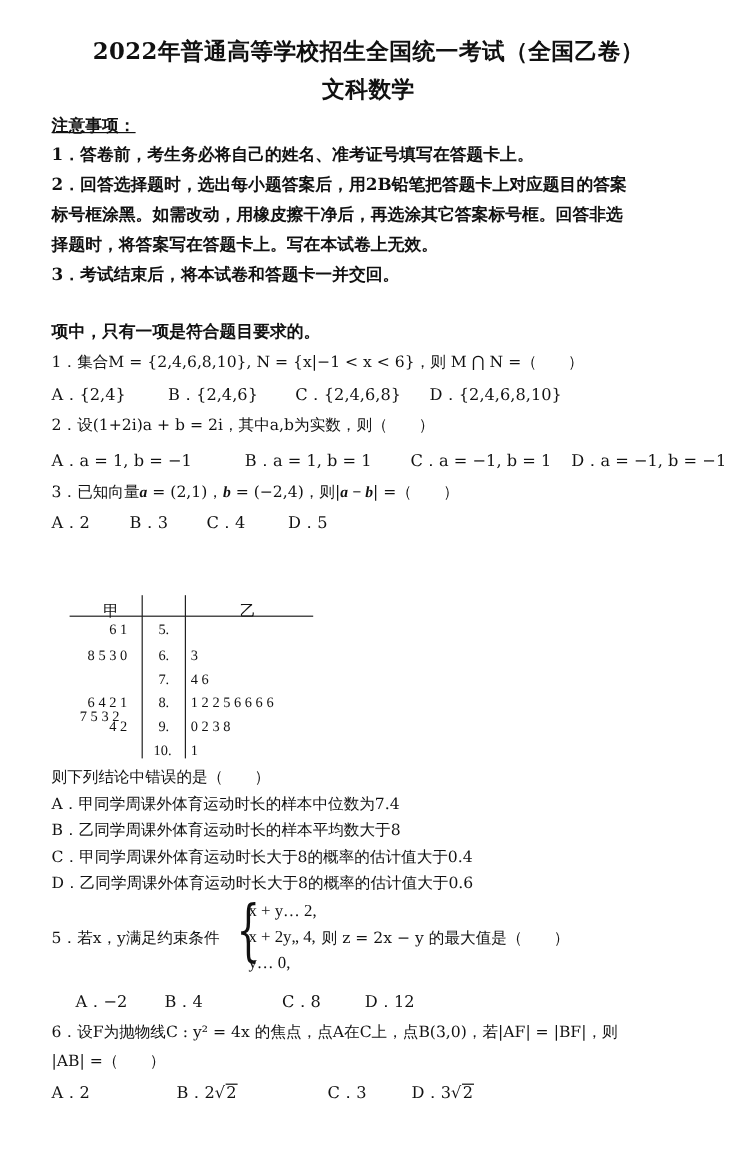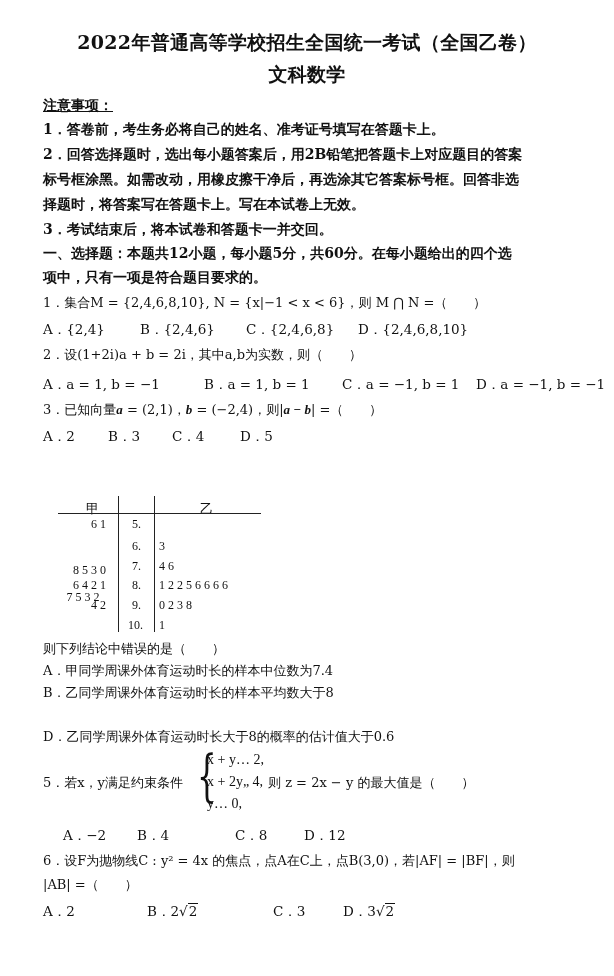--- a/index.html
+++ b/index.html
@@ -28,21 +28,20 @@
 
   <div class="title title1">2022年普通高等学校招生全国统一考试（全国乙卷）</div>
   <div class="title title2">文科数学</div>
 
   <div class="line b" style="top:96px;text-decoration:underline;">注意事项：</div>
   <div class="line b" style="top:120px;">1．答卷前，考生务必将自己的姓名、准考证号填写在答题卡上。</div>
   <div class="line b" style="top:145px;">2．回答选择题时，选出每小题答案后，用2B铅笔把答题卡上对应题目的答案</div>
   <div class="line b" style="top:170px;">标号框涂黑。如需改动，用橡皮擦干净后，再选涂其它答案标号框。回答非选</div>
   <div class="line b" style="top:195px;">择题时，将答案写在答题卡上。写在本试卷上无效。</div>
   <div class="line b" style="top:220px;">3．考试结束后，将本试卷和答题卡一并交回。</div>
-  <div class="line b" style="top:244px;">一、选择题：本题共12小题，每小题5分，共60分。在每小题给出的四个选</div>
   <div class="line b" style="top:268px;">项中，只有一项是符合题目要求的。</div>
 
   <div class="line n" style="top:294px;">1．集合M = {2,4,6,8,10}, N = {x|−1 &lt; x &lt; 6}，则 M ⋂ N =（　　）</div>
   <div class="opt" style="left:43px; top:320px;">A．{2,4}</div>
   <div class="opt" style="left:140px; top:320px;">B．{2,4,6}</div>
   <div class="opt" style="left:246px; top:320px;">C．{2,4,6,8}</div>
   <div class="opt" style="left:358px; top:320px;">D．{2,4,6,8,10}</div>
 
   <div class="line n" style="top:346px;">2．设(1+2i)a + b = 2i，其中a,b为实数，则（　　）</div>
   <div class="opt" style="left:43px; top:375px;">A．a = 1, b = −1</div>
@@ -63,21 +62,21 @@
     <div class="sl sl-head" style="left:86px; top:502px;">甲</div>
     <div class="sl sl-head" style="left:200px; top:502px;">乙</div>
     <div class="rule" style="left:58px; top:513px; width:203px; height:1px;"></div>
     <div class="rule" style="left:118px; top:496px; width:1px; height:136px;"></div>
     <div class="rule" style="left:154px; top:496px; width:1px; height:136px;"></div>
 
     <div class="sl" style="left:60px; width:46px; text-align:right; top:517px;">6 1</div>
     <div class="sl" style="left:132px; top:517px;">5.</div>
     <div class="sl" style="left:159px; top:517px;"></div>
 
-    <div class="sl" style="left:60px; width:46px; text-align:right; top:539px;margin-top:24px;">8 5 3 0</div>
+    <div class="sl" style="left:60px; width:46px; text-align:right; top:539px;">8 5 3 0</div>
     <div class="sl" style="left:132px; top:539px;">6.</div>
     <div class="sl" style="left:159px; top:539px;">3</div>
 
     <div class="sl" style="left:60px; width:46px; text-align:center; top:559px;margin-top:31px;">7 5 3 2</div>
     <div class="sl" style="left:132px; top:559px;">7.</div>
     <div class="sl" style="left:159px; top:559px;">4 6</div>
 
     <div class="sl" style="left:60px; width:46px; text-align:right; top:578px;">6 4 2 1</div>
     <div class="sl" style="left:132px; top:578px;">8.</div>
     <div class="sl" style="left:159px; top:578px;">1 2 2 5 6 6 6 6</div>
@@ -87,20 +86,21 @@
     <div class="sl" style="left:159px; top:598px;">0 2 3 8</div>
 
     <div class="sl" style="left:60px; width:46px; text-align:right; top:618px;"></div>
     <div class="sl" style="left:128px; top:618px;">10.</div>
     <div class="sl" style="left:159px; top:618px;">1</div>
   </div>
 
   <div class="line n" style="top:640px;">则下列结论中错误的是（　　）</div>
   <div class="line n" style="top:662px;">A．甲同学周课外体育运动时长的样本中位数为7.4</div>
   <div class="line n" style="top:684px;">B．乙同学周课外体育运动时长的样本平均数大于8</div>
+  <div class="line n" style="top:706px;">C．甲同学周课外体育运动时长大于8的概率的估计值大于0.4</div>
   <div class="line n" style="top:728px;">D．乙同学周课外体育运动时长大于8的概率的估计值大于0.6</div>
 
   <div class="line n" style="top:774px;">5．若x，y满足约束条件</div>
   <div class="brace" style="left:197px; top:748px;">{</div>
   <div class="sys" style="left:207px; top:749px;">x + y… 2,</div>
   <div class="sys" style="left:207px; top:771px;">x + 2y„ 4,</div>
   <div class="sys" style="left:207px; top:793px;">y… 0,</div>
   <div class="line n" style="left:268px; top:774px;">则 z = 2x − y 的最大值是（　　）</div>
   <div class="opt" style="left:43px; top:826px;margin-left:20px;">A．−2</div>
   <div class="opt" style="left:137px; top:826px;">B．4</div>

